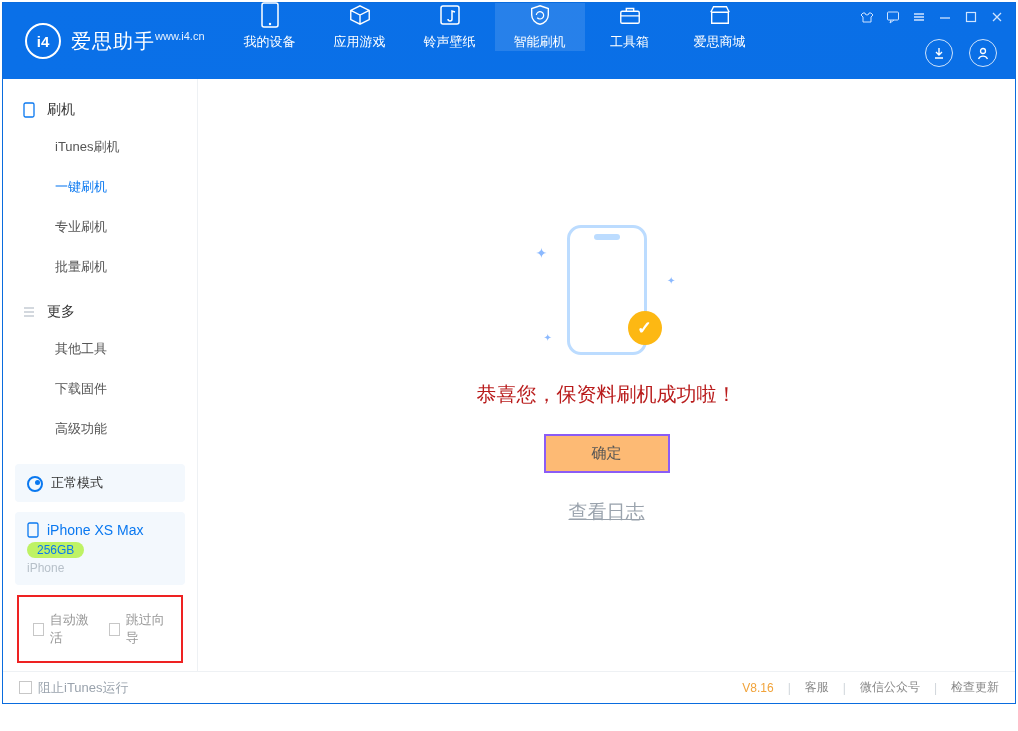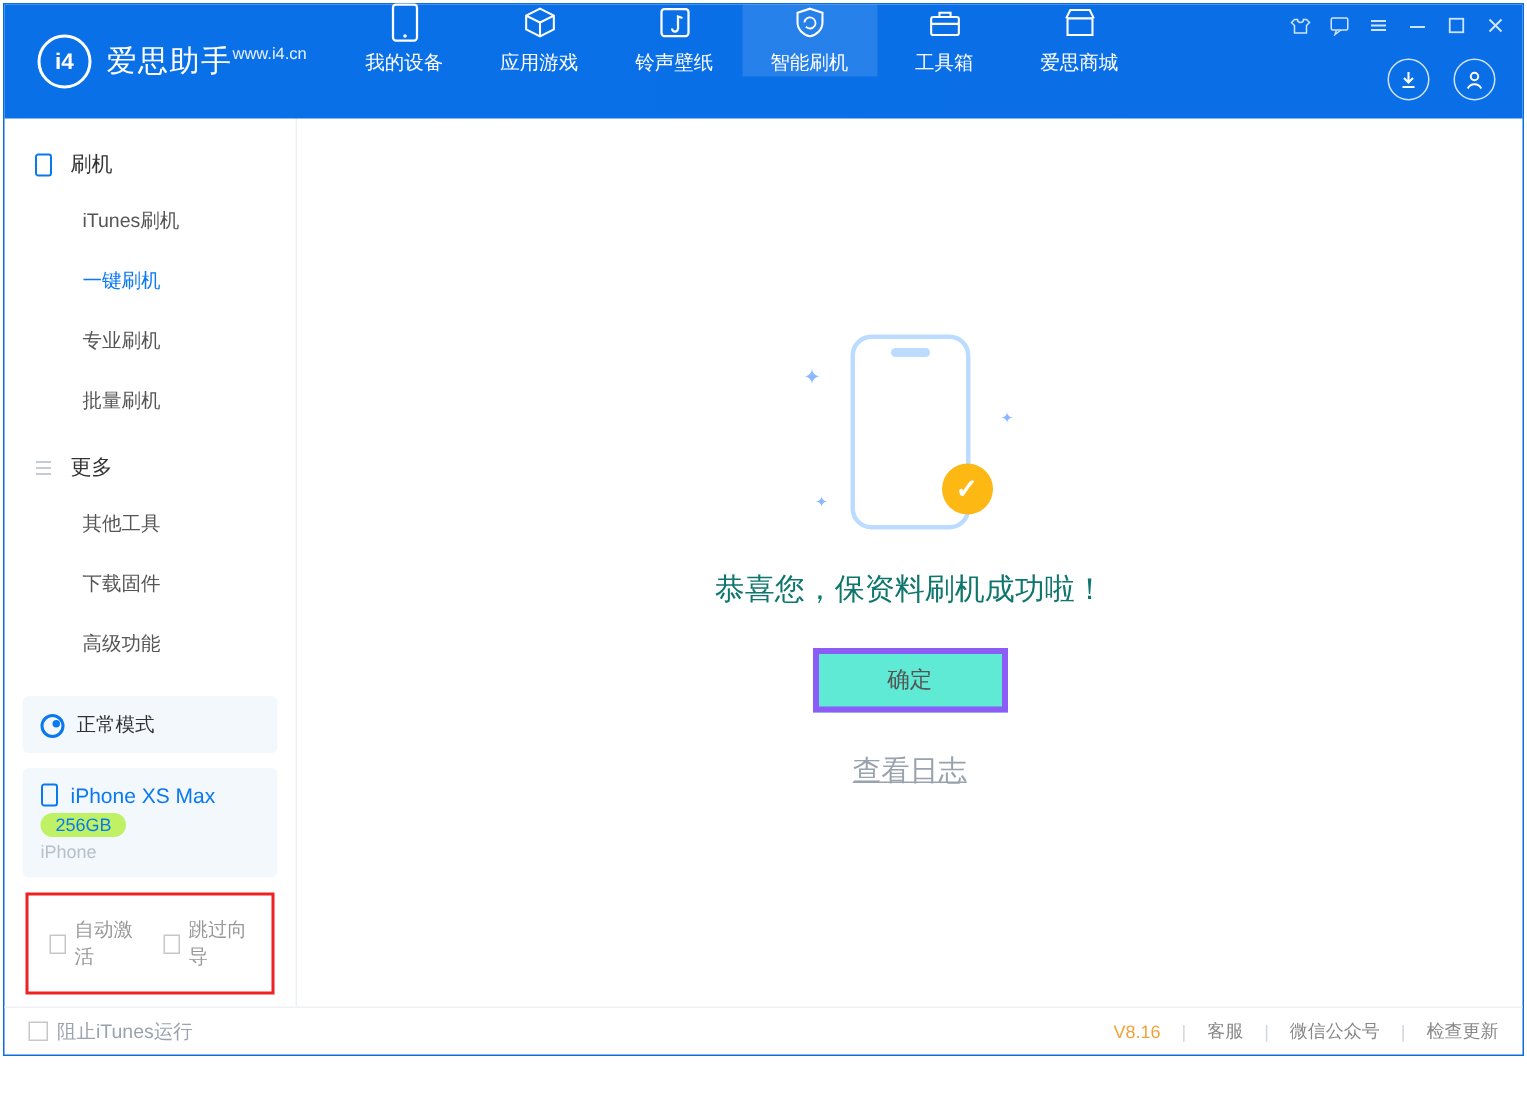--- a/index.html
+++ b/index.html
@@ -48,22 +48,22 @@
 
 .main { flex: 1; display: flex; flex-direction: column; align-items: center; justify-content: center; gap: 26px; position: relative; }
 
 .illus { width: 130px; height: 130px; position: relative; }
 .phone { width: 80px; height: 130px; border: 3px solid #bcdcff; border-radius: 14px; margin: 0 auto; position: relative; background:#fff;}
 .phone::before { content:""; position:absolute; top:6px; left:50%; transform:translateX(-50%); width:26px; height:6px; background:#bcdcff; border-radius:3px;}
 .check-badge { position:absolute; right:10px; bottom:10px; width:34px; height:34px; background:#fdb813; border-radius:50%; display:flex; align-items:center; justify-content:center; color:#fff; font-size:18px; font-weight:bold;}
 .spark { position:absolute; font-size:14px; color:#8bb9ff;}
 .spark.s1{top:20px;left:-6px;} .spark.s2{top:50px;right:-4px;font-size:10px;} .spark.s3{bottom:12px;left:2px;font-size:10px;}
 
-.msg { font-size: 20px; color: #0f766e; font-weight: 500; }
-.ok-btn { padding: 8px 46px; border:4px solid #8b5cf6; background:#5eead4; font-size:15px; color:#555; cursor:pointer; }
+.msg { font-size: 20px; color: #b91c1c; font-weight: 500; }
+.ok-btn { padding: 8px 46px; border:2px solid #8b5cf6; background:#fdba74; font-size:15px; color:#555; cursor:pointer; }
 .loglink { color:#9aa3ad; font-size:19px; text-decoration: underline; cursor:pointer;}
 
 .statusbar { height: 32px; border-top:1px solid #eef1f4; display:flex; align-items:center; padding: 0 16px; font-size:12px; color:#888; gap:14px;}
 .statusbar .spacer{flex:1;}
 .vr { color:#d0d6db; }
 .slink{color:#888; cursor:pointer;}
 svg { display: block; }
 </style>
 </head>
 <body>

